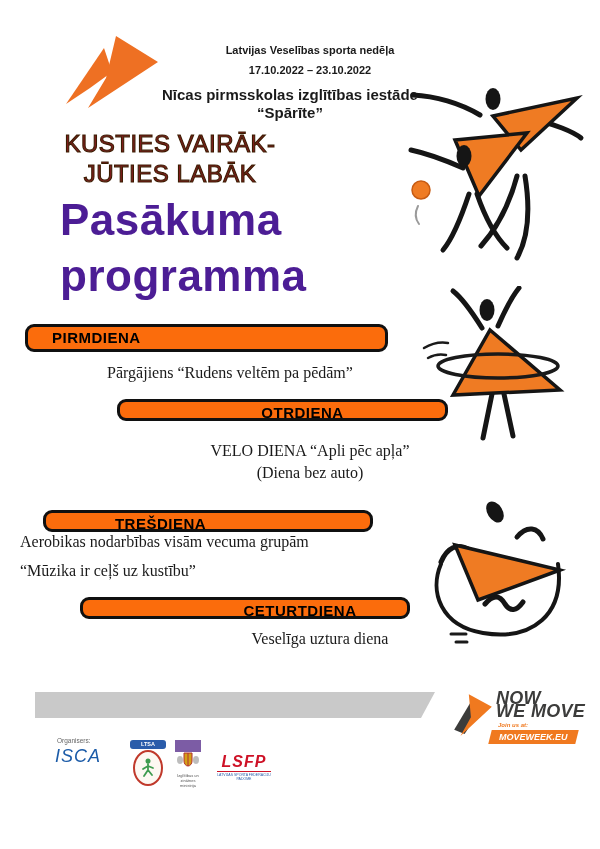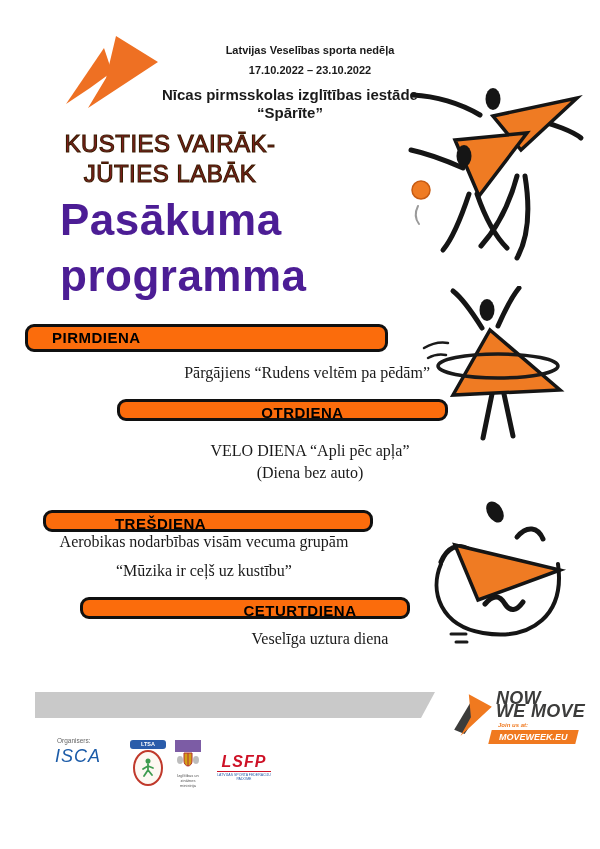--- a/index.html
+++ b/index.html
@@ -22,23 +22,23 @@
     line-height:56px;color:#4c1d95;letter-spacing:0.5px;}
   
   .banner{position:absolute;height:22px;line-height:22px;background:#fb6c0c;
     border:3px solid #101010;border-radius:9px;font-size:15px;font-weight:bold;
     color:#000;letter-spacing:0.5px;}
   .b1{left:17px;top:324px;width:333px;padding-left:24px;box-sizing:content-box;margin-left:8px;}
   .b2{left:117px;top:399px;width:331px;text-align:center;padding-left:40px;box-sizing:border-box;}
   .b3{left:43px;top:510px;width:330px;text-align:center;padding-right:95px;box-sizing:border-box;}
   .b4{left:80px;top:597px;width:330px;text-align:center;padding-left:110px;box-sizing:border-box;}
   .daytext{position:absolute;font-family:"Liberation Serif",serif;font-size:16px;color:#1a1a1a;}
-  .t1{left:30px;top:364px;width:400px;text-align:right;}
+  .t1{left:30px;top:364px;width:400px;text-align:center;}
   .t2{left:150px;top:440px;width:320px;text-align:center;line-height:22px;}
-  .t3{left:4px;top:527px;width:400px;text-align:center;line-height:29px;}
+  .t3{left:20px;top:527px;width:400px;line-height:29px;}
   .t4{left:160px;top:630px;width:320px;text-align:center;}
   
   .fig{position:absolute;}
   .fig1{left:405px;top:78px;}
   .fig2{left:420px;top:286px;}
   .fig3{left:425px;top:492px;}
   
   .graybar{position:absolute;left:35px;top:692px;width:400px;height:26px;background:#c9c9c9;
     clip-path:polygon(0 0,100% 0,calc(100% - 14px) 100%,0 100%);}
   .nwm{position:absolute;left:452px;top:686px;width:142px;height:64px;}

